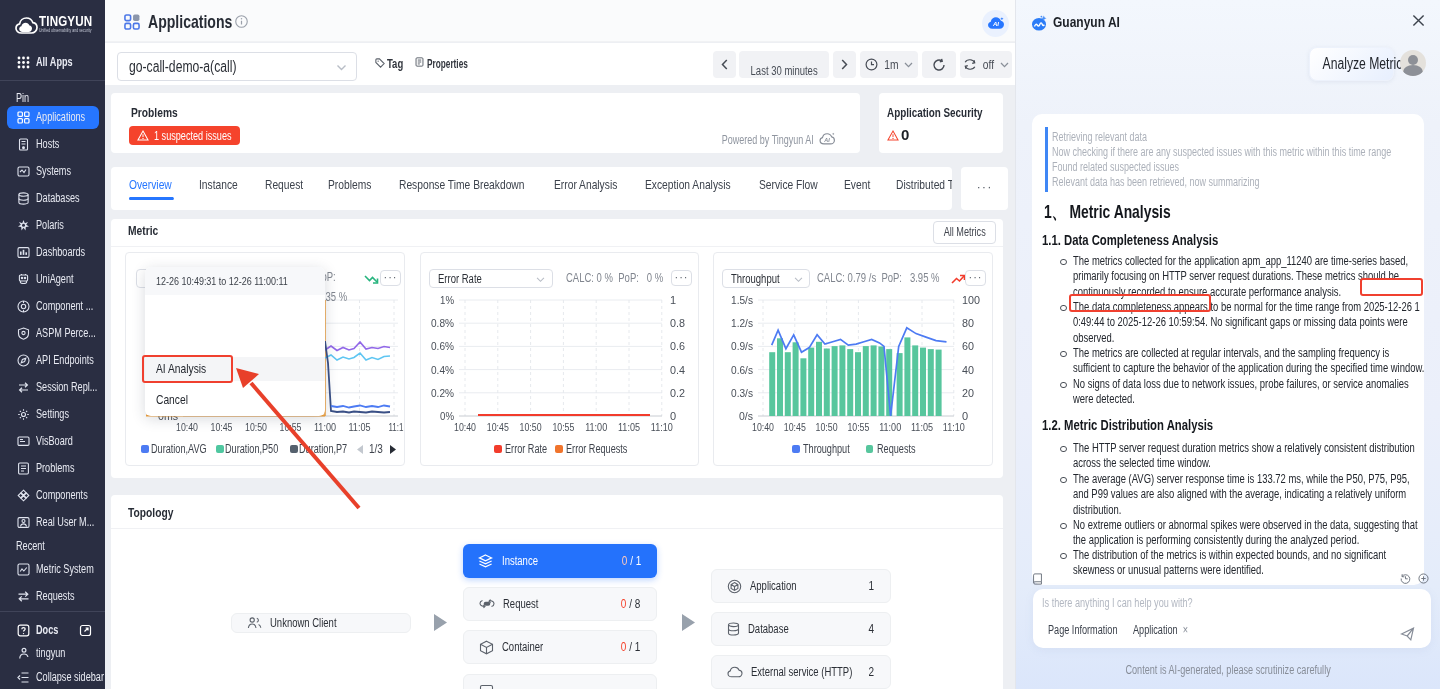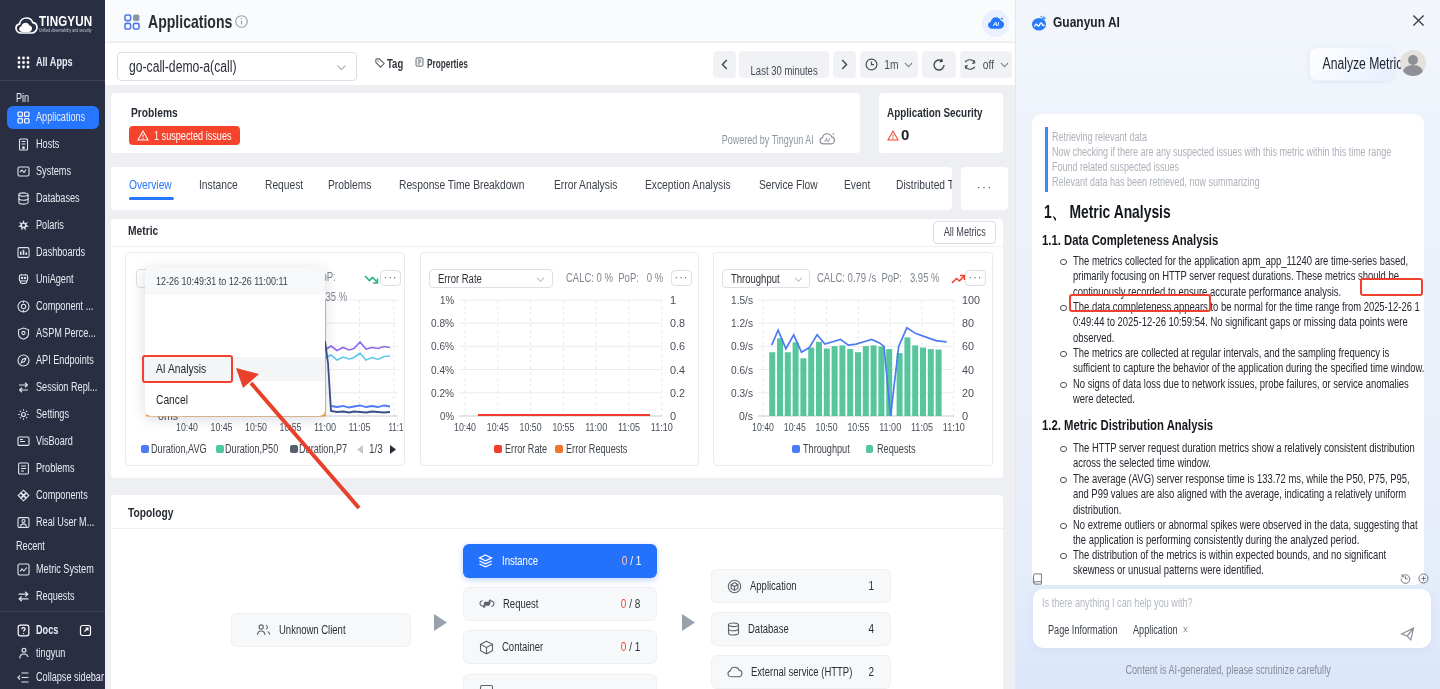--- a/index.html
+++ b/index.html
@@ -631,21 +631,21 @@
         <span class="lg1" style="left:89px;">Throughput</span>
       <span class="sq1" style="left:151.6px;background:#57c69d;"></span>
         <span class="lg1" style="left:162.7px;">Requests</span>
     </div>
   </div>
 
   <div class="card" style="left:6px; top:495px; width:892px; height:194px; overflow:hidden; border-radius:4px 4px 0 0;">
     <div class="ttl" style="left:17px; top:10px;">Topology</div>
     <div style="position:absolute; left:0; top:33px; width:892px; border-top:1px solid #f0f1f4;"></div>
 
-    <div class="tbox" style="left:120px; top:118px; width:180px; height:34px;padding-left:9px;">
+    <div class="tbox" style="left:120px; top:118px; width:180px; height:20px;">
       <svg width="15" height="14" viewBox="0 0 15 14">
           <g fill="none" stroke="#5c626b" stroke-width="1.1">
             <circle cx="5.2" cy="4" r="2.1"></circle>
             <path d="M1.4 12c.3-2.6 1.8-4 3.8-4s3.5 1.4 3.8 4"></path>
             <path d="M9.8 2.2c1 .3 1.6 1 1.6 2s-.6 1.7-1.6 2"></path>
             <path d="M11.6 8.4c1.3.5 2 1.7 2.2 3.4"></path>
           </g>
         </svg>
       <span class="tt">Unknown Client</span>
     </div>

